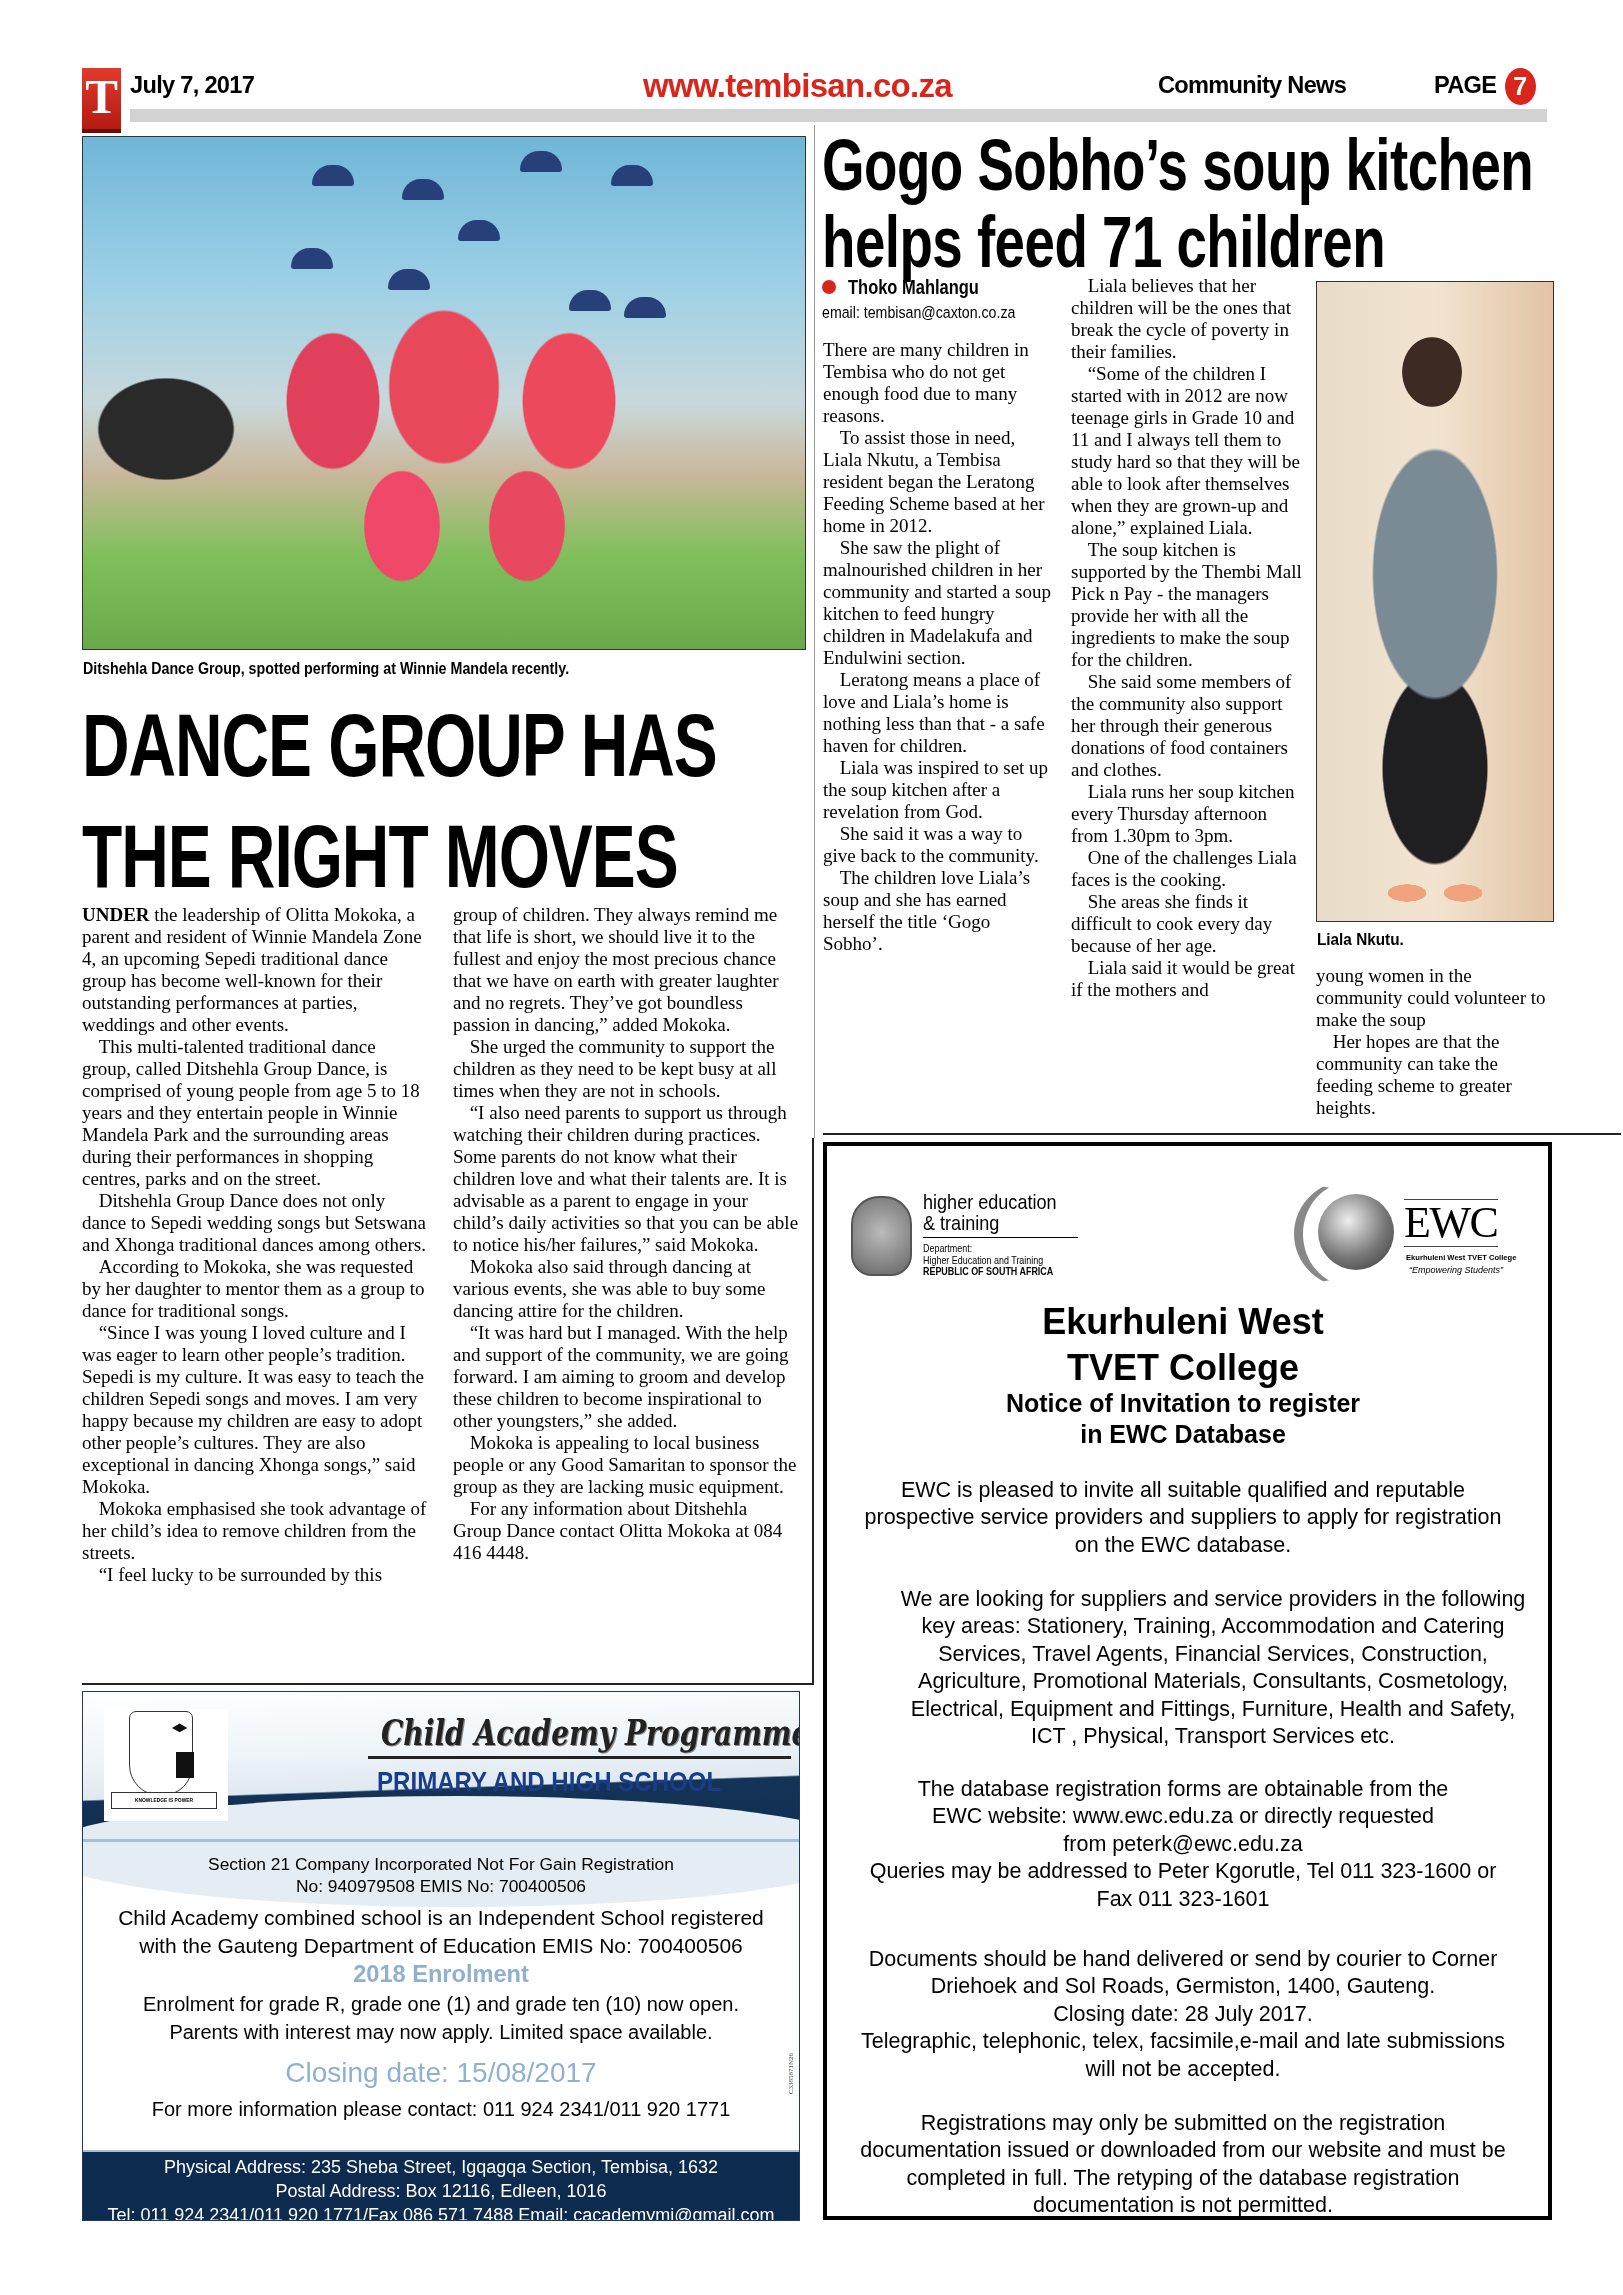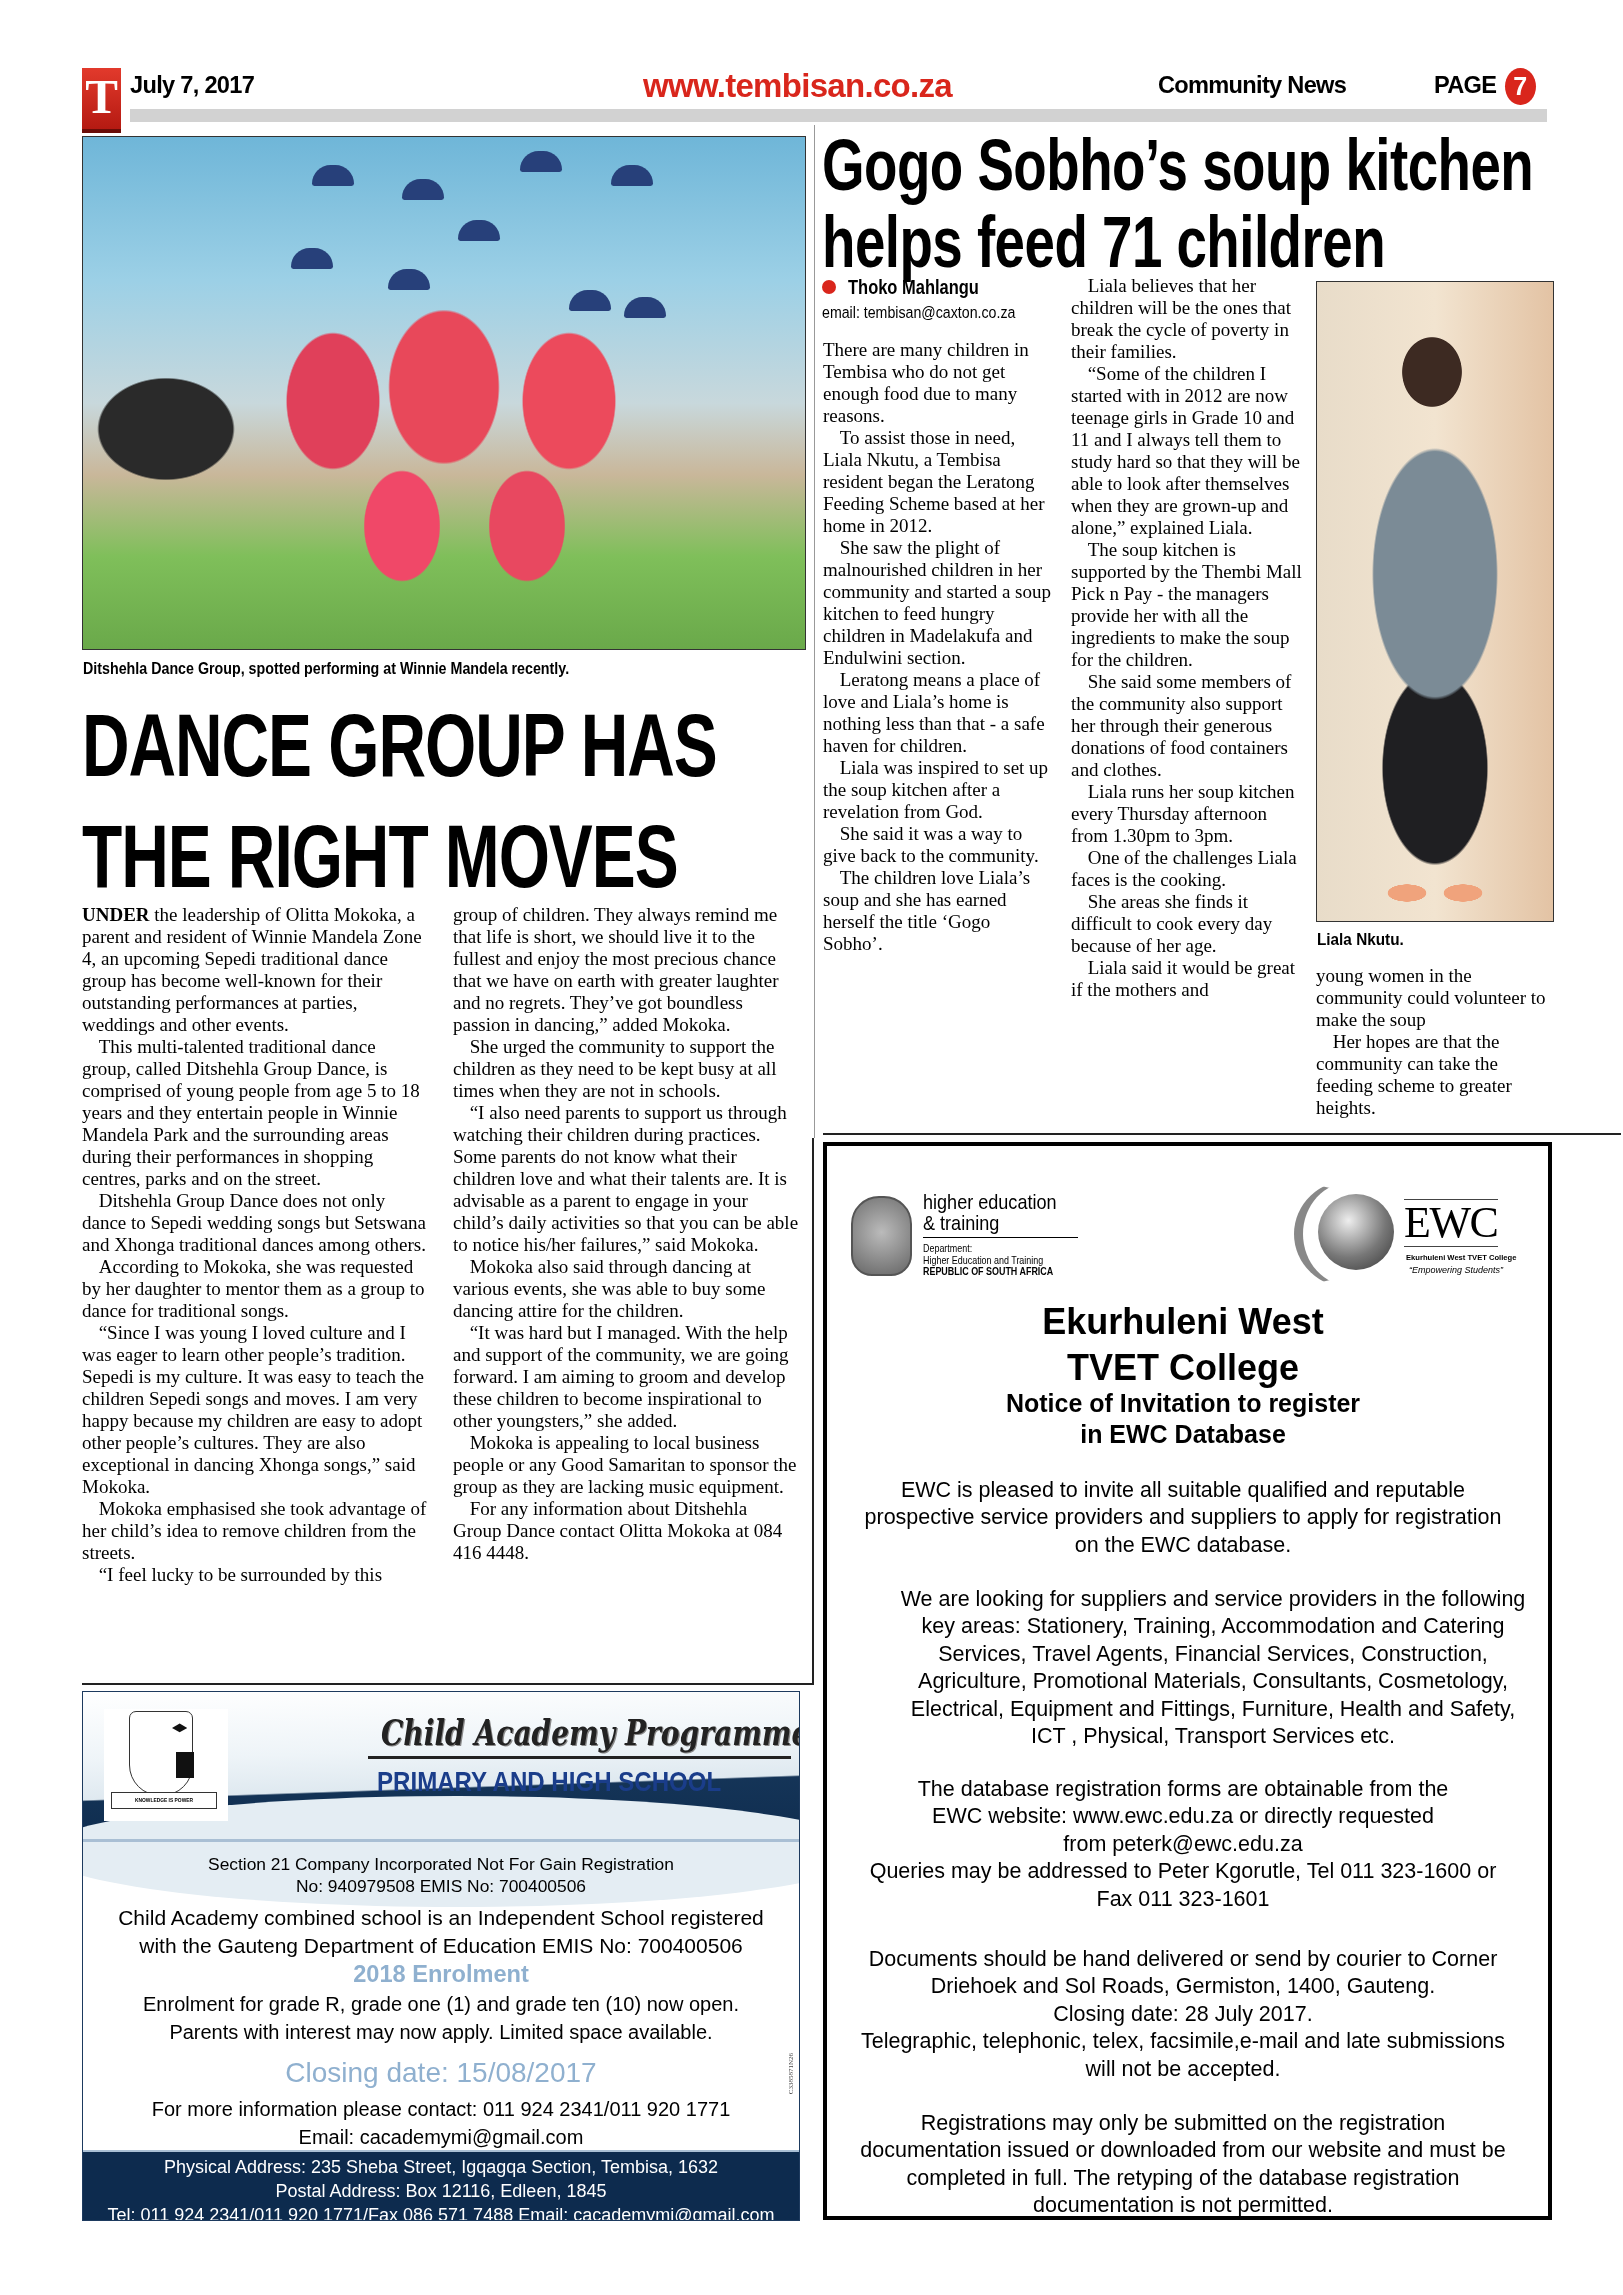--- a/index.html
+++ b/index.html
@@ -286,22 +286,21 @@
     <span class="ln">with the Gauteng  Department of Education EMIS No: 700400506</span>
   </div>
   <div id="ca-enrol-head" class="ca-center">2018 Enrolment</div>
   <div id="ca-enrol-text" class="ca-center">
     <span class="ln">Enrolment for grade R, grade one (1) and grade ten (10) now open.</span>
     <span class="ln">Parents with interest may now apply. Limited space available.</span>
   </div>
   <div id="ca-closing" class="ca-center">Closing date: 15/08/2017</div>
   <div id="ca-contact" class="ca-center">
     <span class="ln">For more information please contact: 011 924 2341/011 920 1771</span>
-    <span class="ln">Email: cacademymi@gmail.com</span>
   </div>
   <div id="ca-code">C3385871N26</div>
   <div id="ca-footer">
     <span class="ln">Physical Address: 235 Sheba Street, Igqagqa Section, Tembisa, 1632</span>
-    <span class="ln">Postal Address: Box 12116, Edleen, 1845</span>
+    <span class="ln">Postal Address: Box 12116, Edleen, 1016</span>
     <span class="ln">Tel: 011 924 2341/011 920 1771/Fax 086 571 7488 Email: cacademymi@gmail.com</span>
   </div>
 </div>
 
 
 </body></html>

